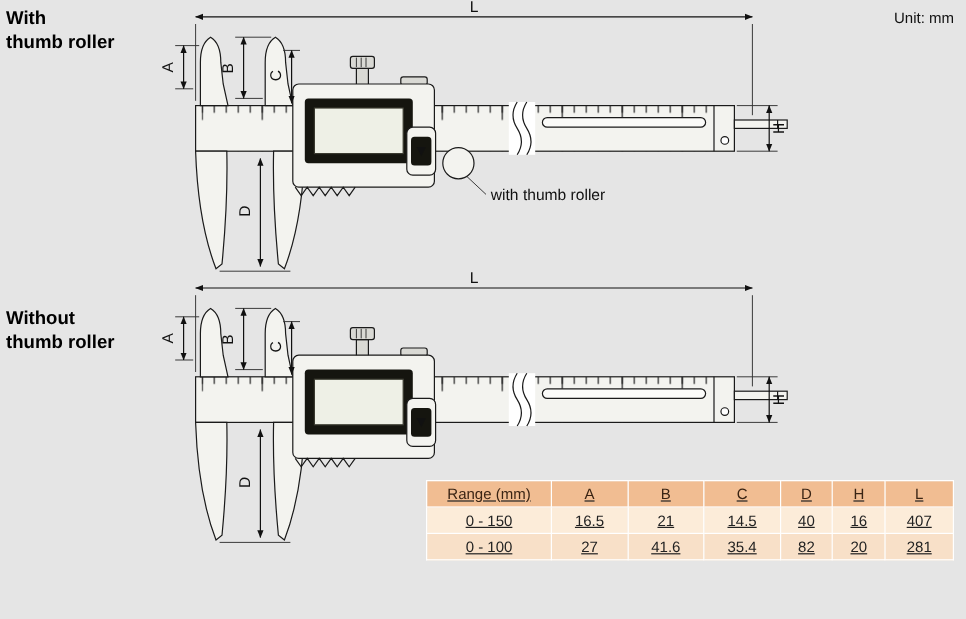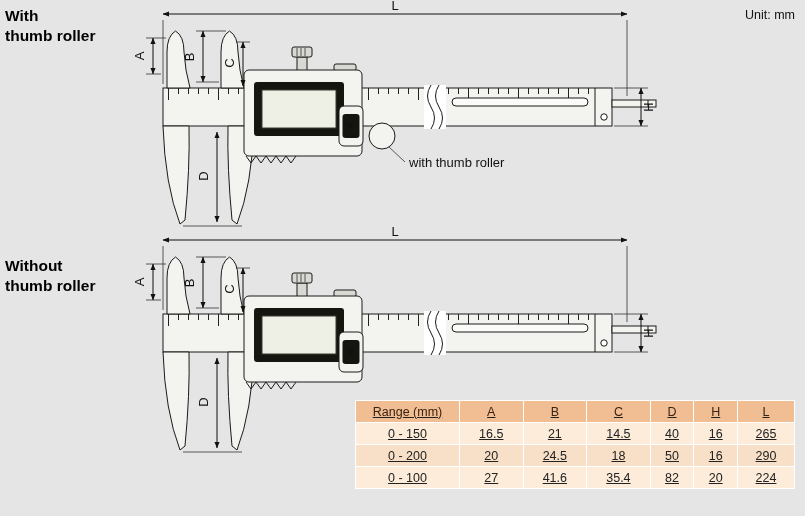--- a/index.html
+++ b/index.html
@@ -161,36 +161,27 @@
       </tr>
     </thead>
     <tbody>
       <tr>
         <td>0 - 150</td>
         <td>16.5</td>
         <td>21</td>
         <td>14.5</td>
         <td>40</td>
         <td>16</td>
-        <td>265</td>
-      </tr>
-      <tr>
-        <td>0 - 200</td>
-        <td>20</td>
-        <td>24.5</td>
-        <td>18</td>
-        <td>50</td>
-        <td>16</td>
-        <td>290</td>
+        <td>407</td>
       </tr>
       <tr>
         <td>0 - 100</td>
         <td>27</td>
         <td>41.6</td>
         <td>35.4</td>
         <td>82</td>
         <td>20</td>
-        <td>224</td>
+        <td>281</td>
       </tr>
     </tbody>
   </table>
 
 </div>
 
 </body></html>

